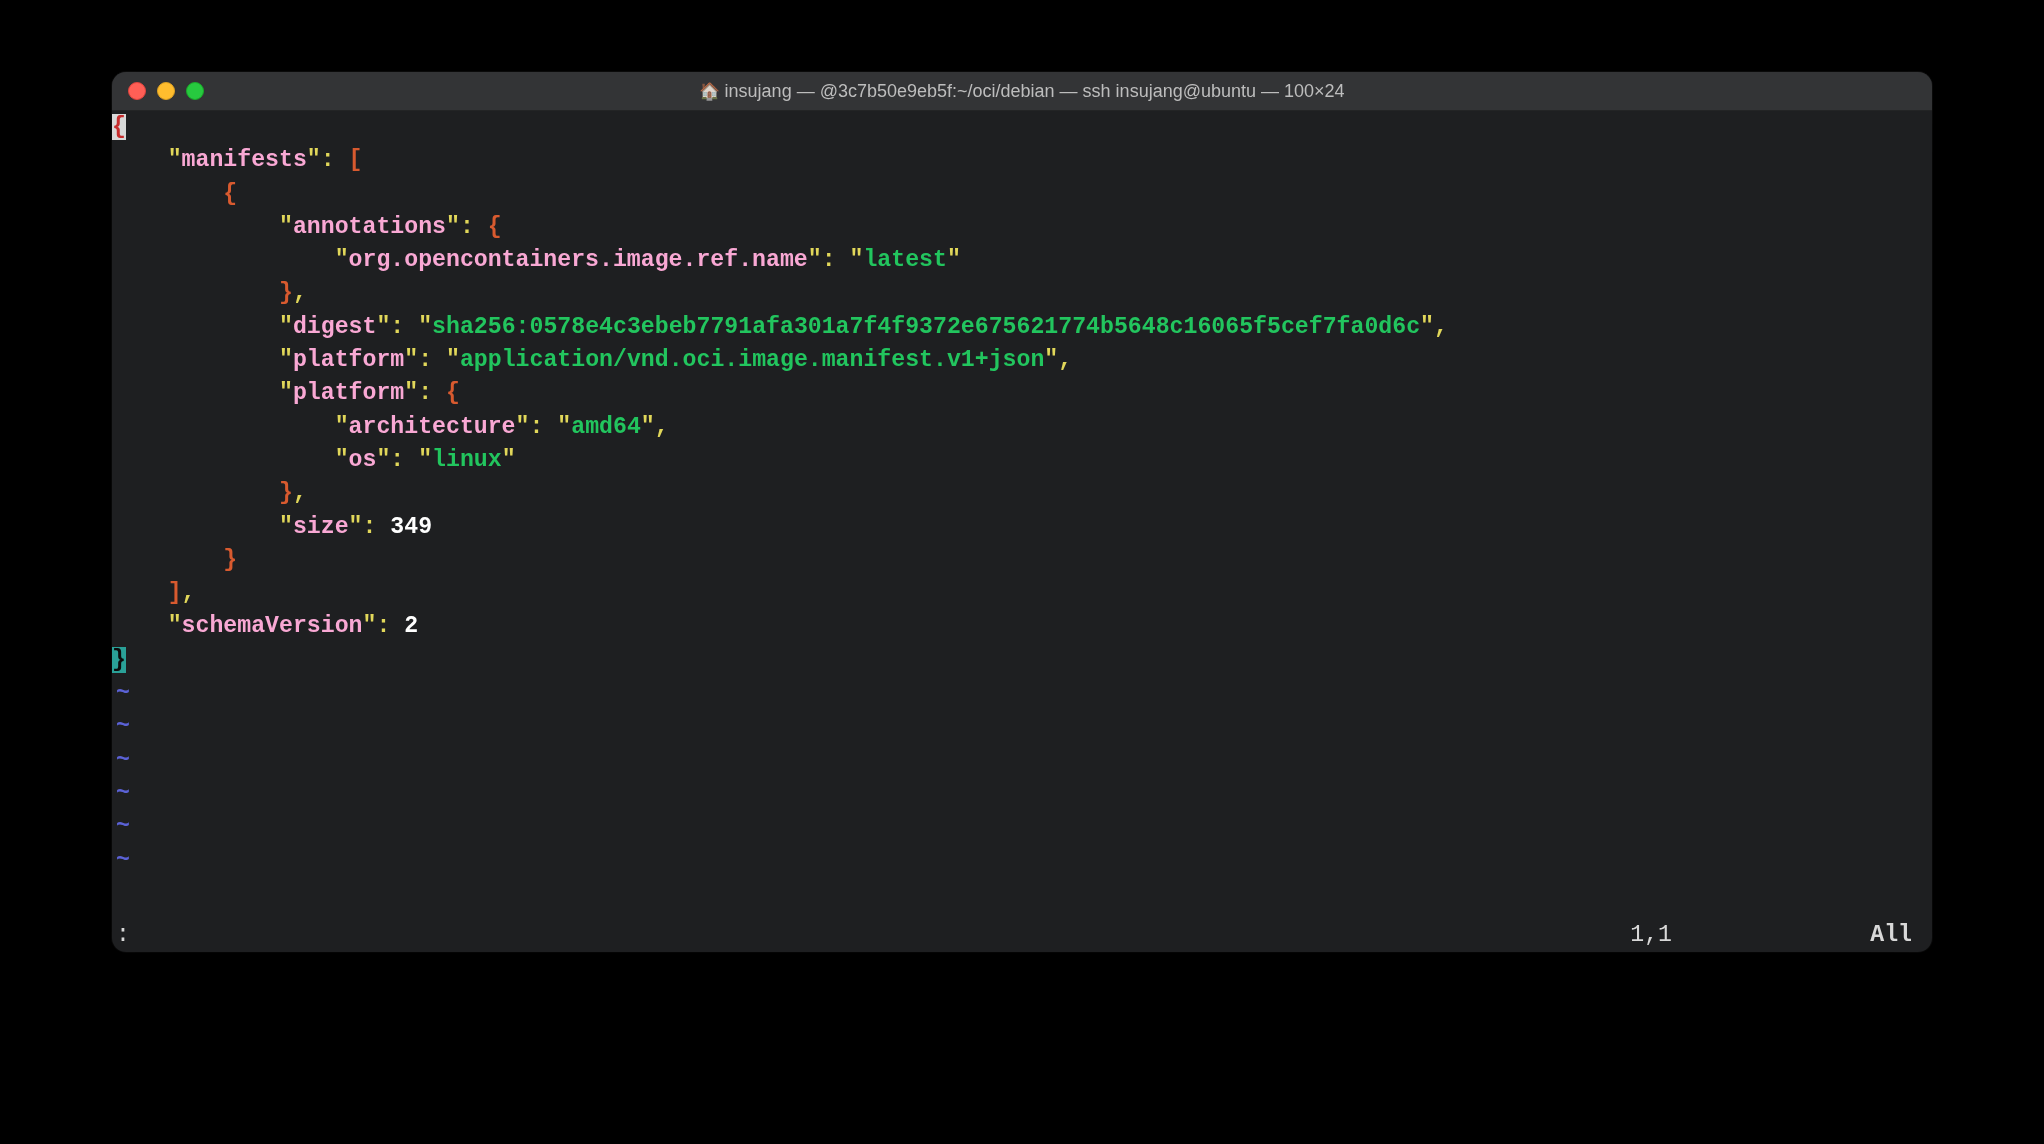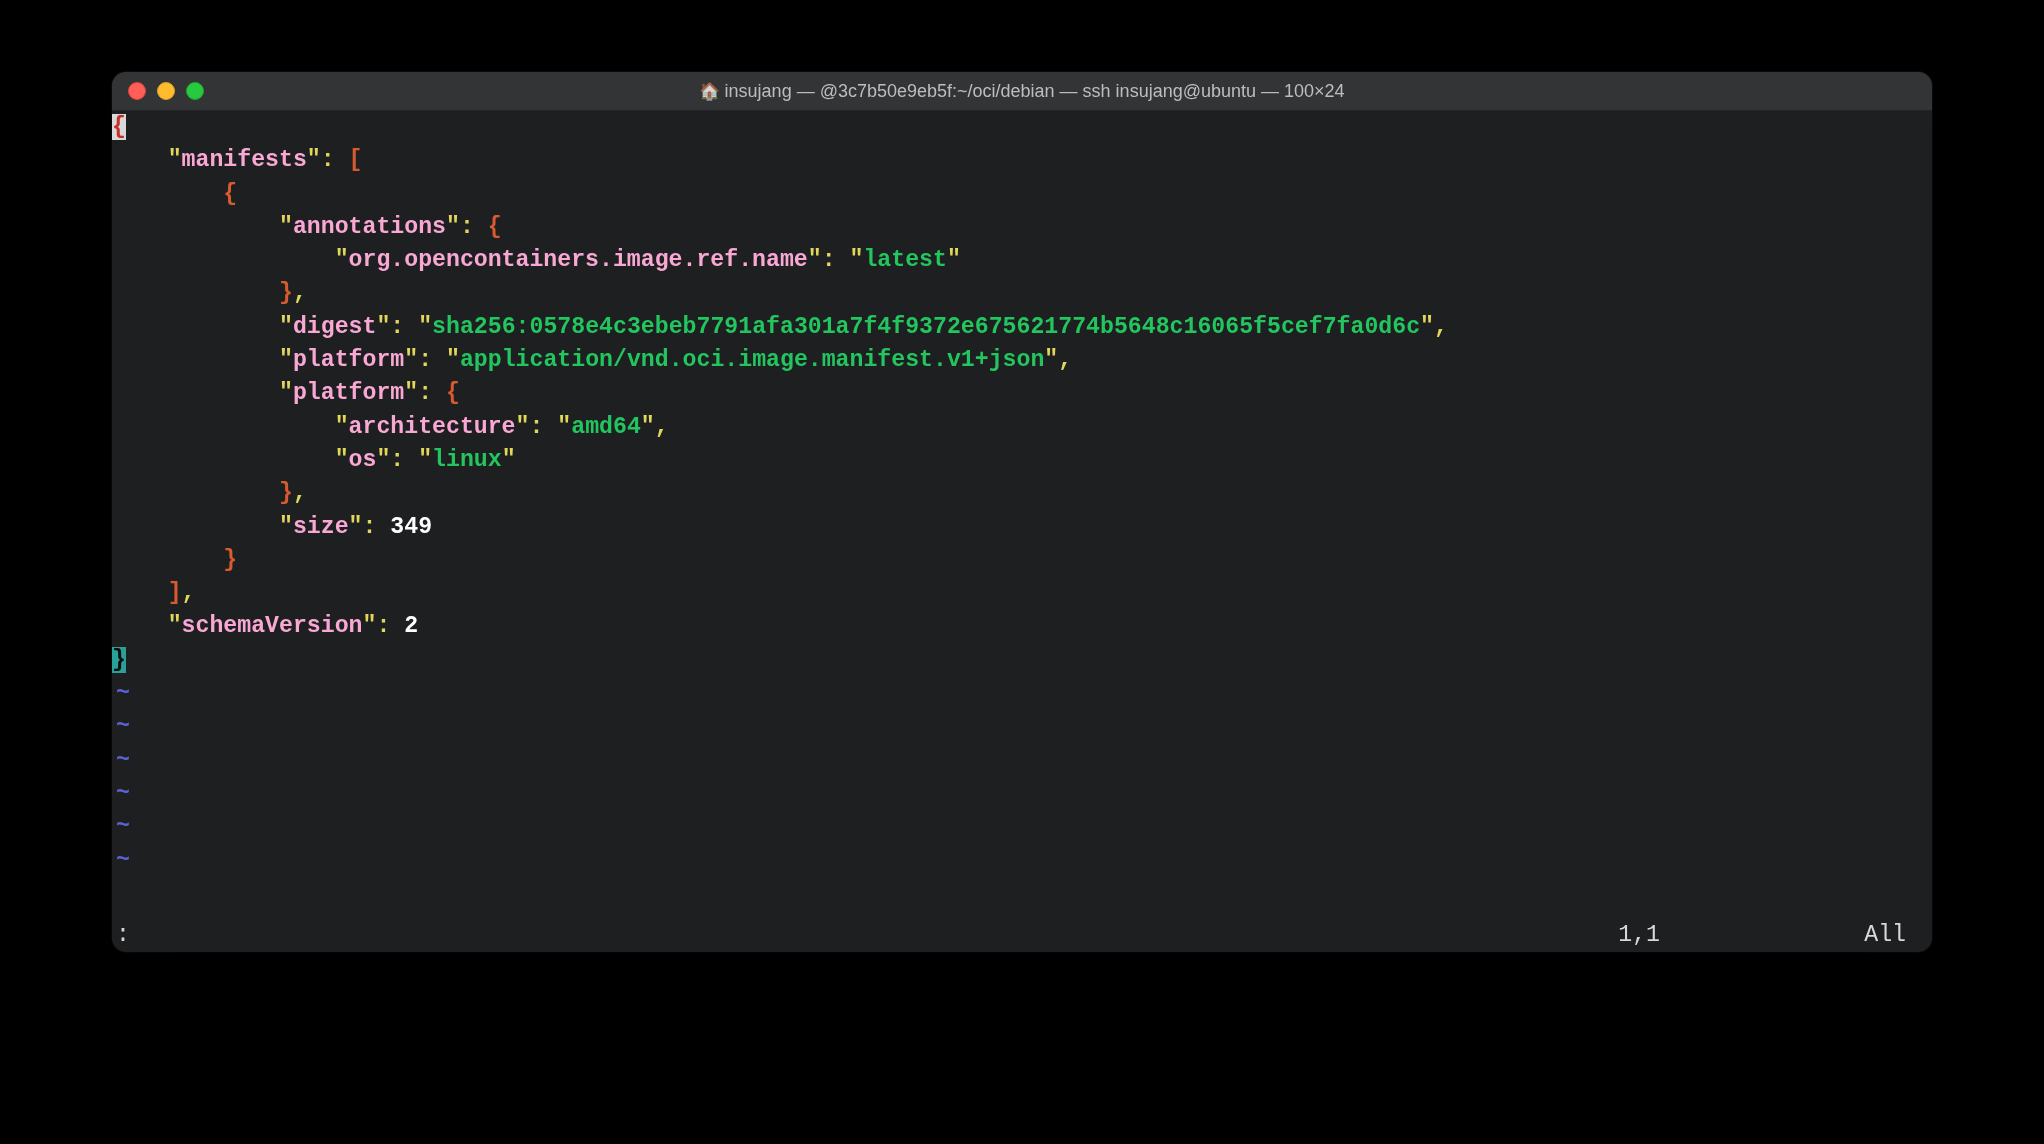--- a/index.html
+++ b/index.html
@@ -90,25 +90,26 @@
     color: #d8d8d8;
     font-size: 23.2px;
     line-height: 33.3px;
   }
   .status-left {
     position: absolute;
     left: 4px;
   }
   .status-pos {
     position: absolute;
-    right: 272px;
+    right: 260px;
   }
   .status-right {
     position: absolute;
-    right: 26px;
+    right: 20px;
+    font-weight: bold;
   }
 
   
   .key { color: #f9a8d4; font-weight: bold; }
   .str { color: #22c55e; font-weight: bold; }
   .num { color: #ffffff; font-weight: bold; }
   .brk { color: #d85a2f; font-weight: bold; } 
   .punct { color: #e1d75a; font-weight: bold; } 
 
   .brace-hi-red {

